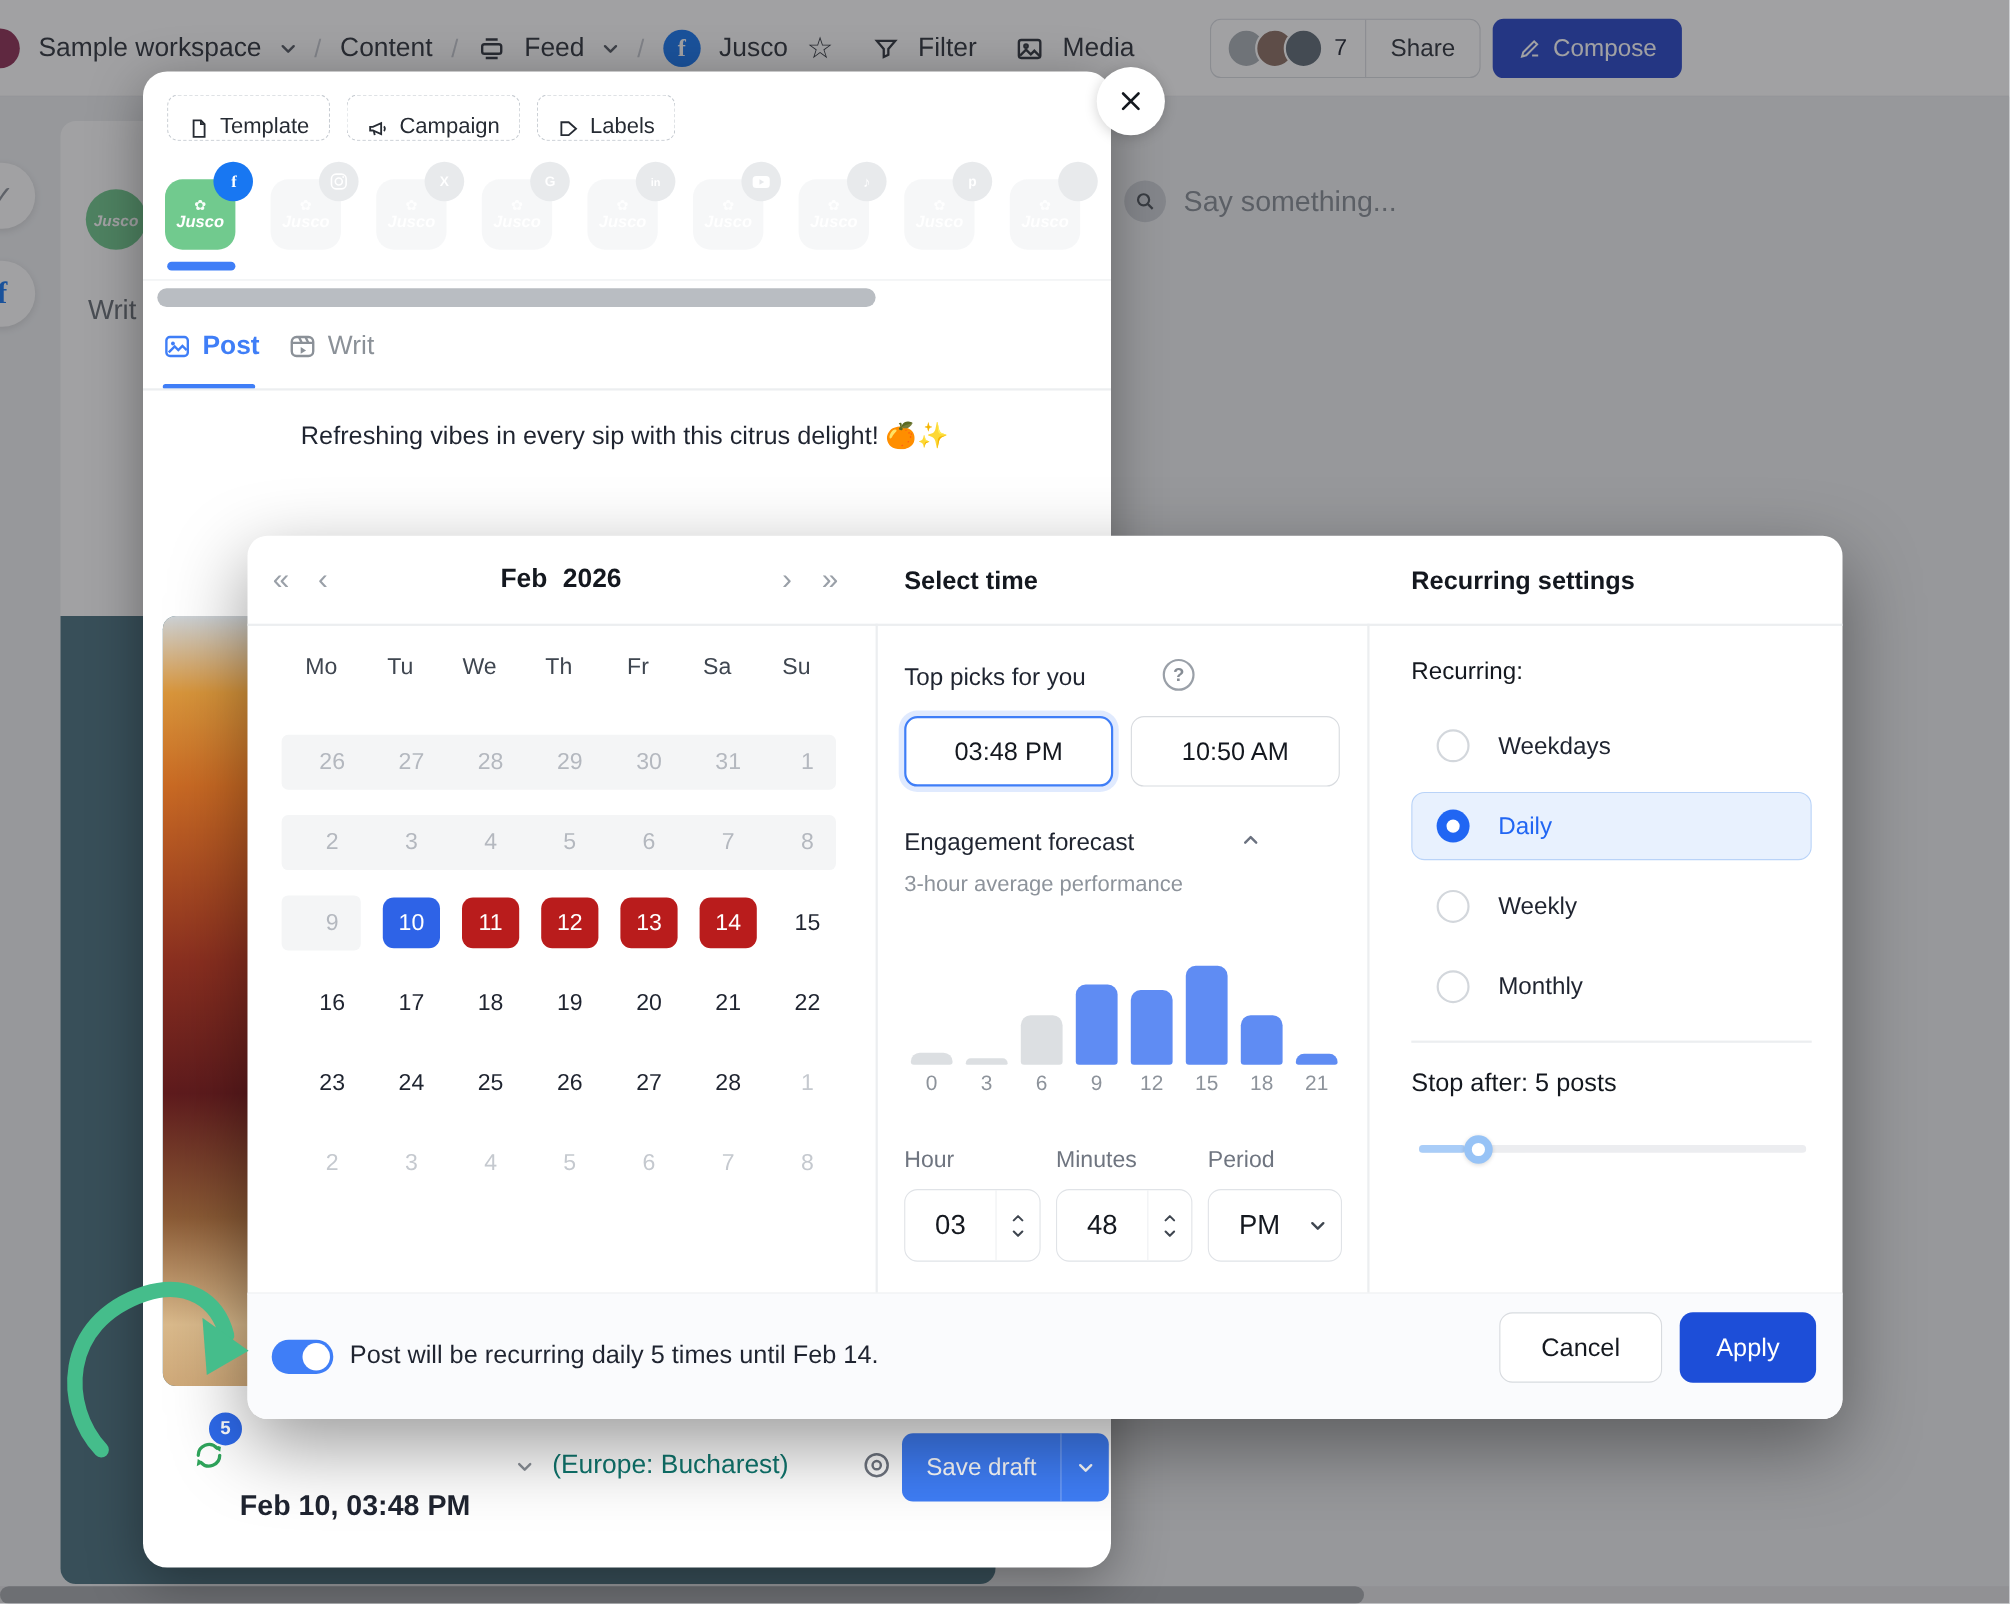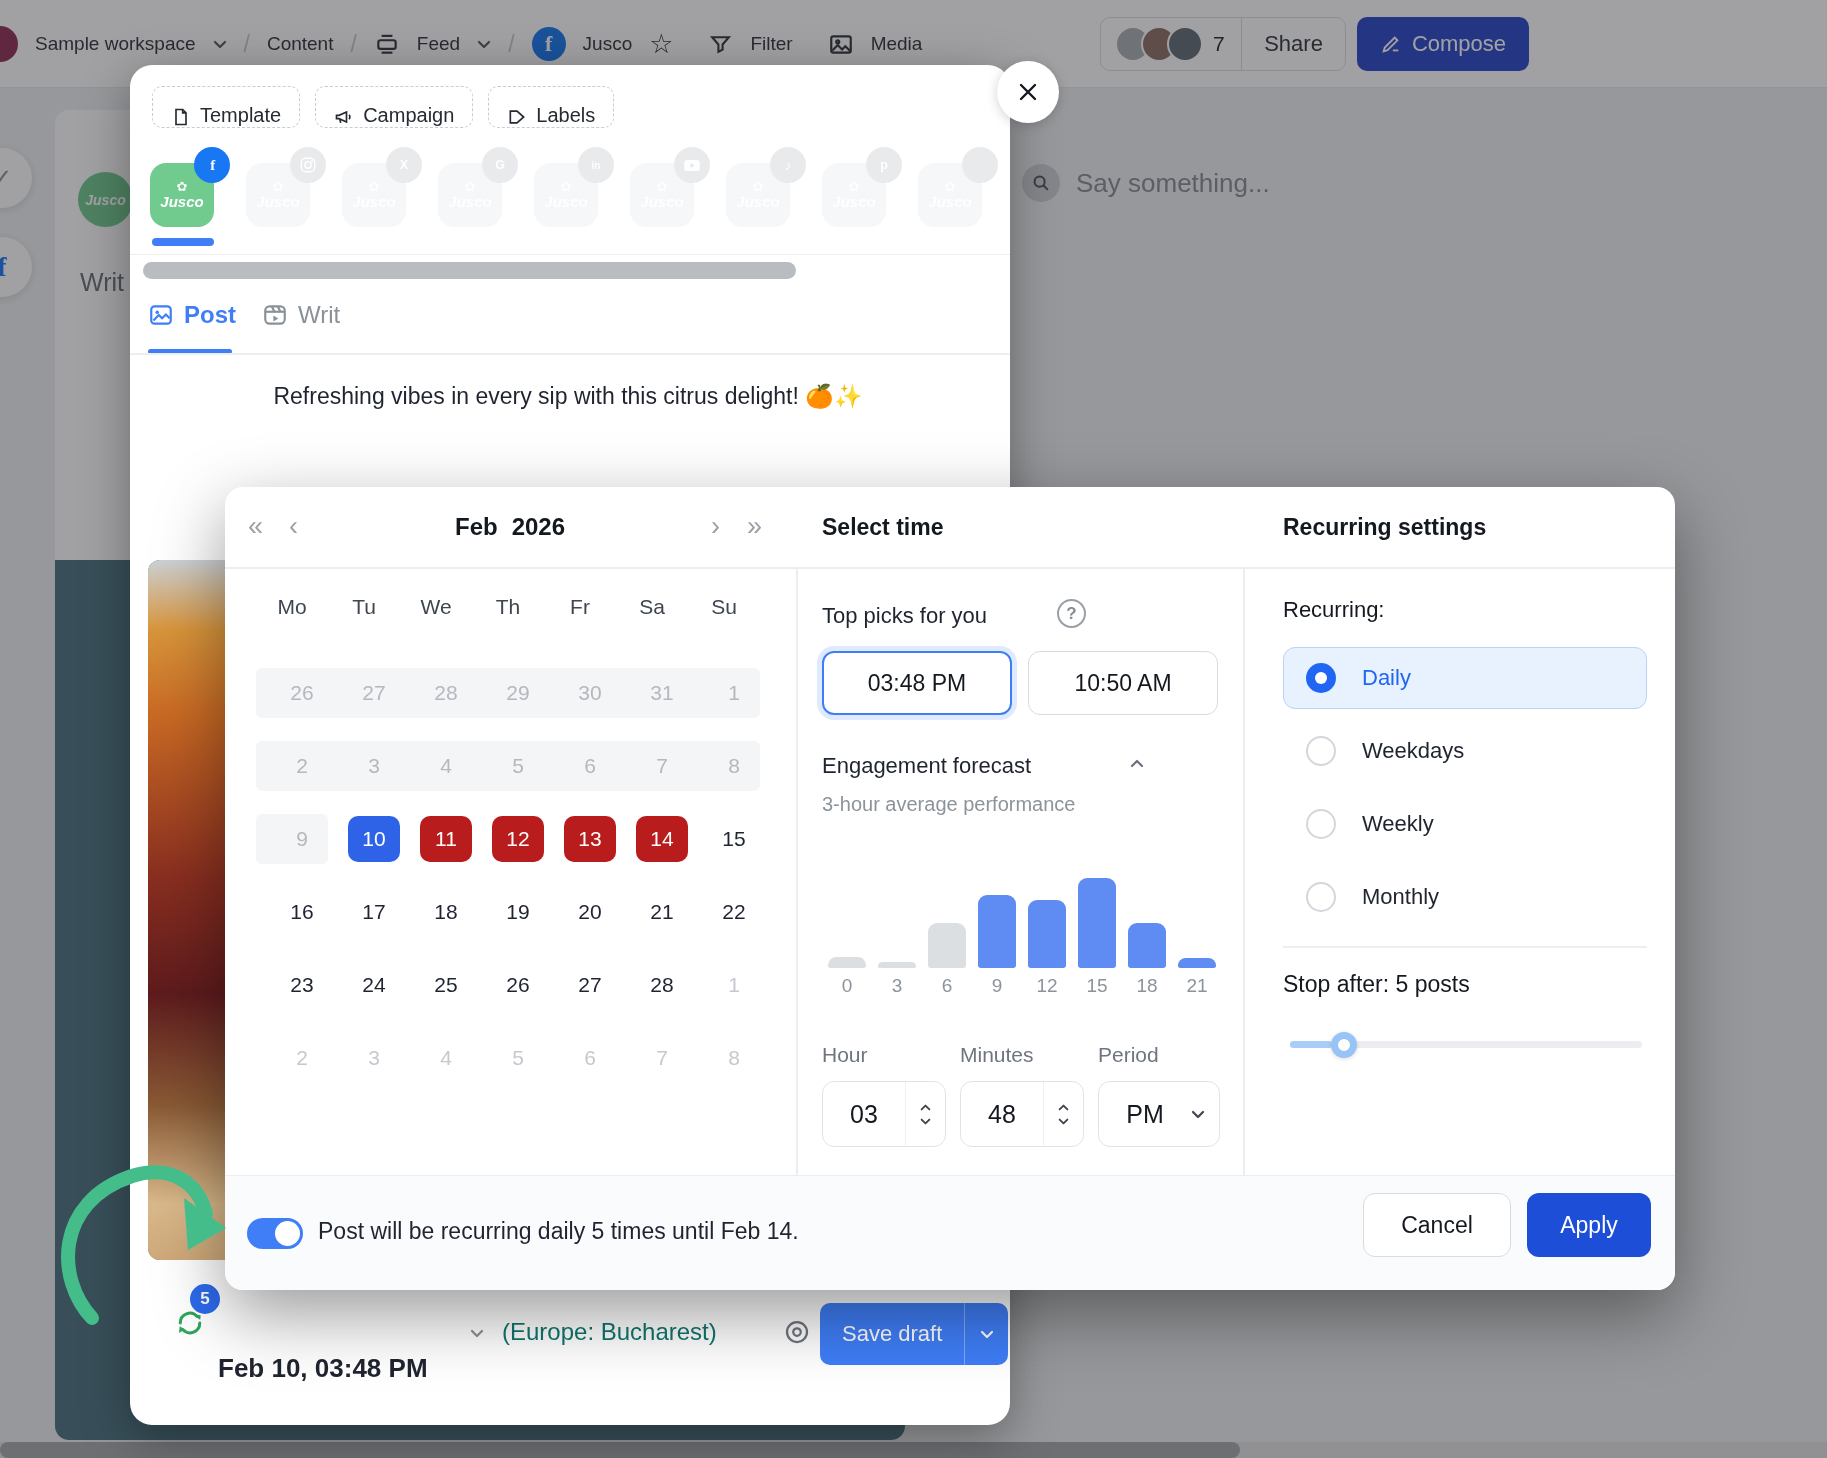--- a/index.html
+++ b/index.html
@@ -10,21 +10,21 @@
   svg{display:block;}
   .chv{width:14px;height:9px;}
   .chv.up{transform:rotate(180deg);}
   .chv.sm{width:11px;height:7px;}
 
   
   .topbar{position:absolute;left:0;top:0;width:1827px;height:88px;background:#ffffff;
           border-bottom:1px solid #e6e8eb;z-index:1;}
   .tb-main{position:absolute;left:-18px;top:0;height:88px;display:flex;align-items:center;gap:17px;}
   .ws-logo{width:36px;height:36px;border-radius:50%;background:#8d2f55;flex:0 0 auto;}
-  .tb-txt{font-size:19px;font-weight:500;color:#30353d;white-space:nowrap;}
+  .tb-txt{font-size:24px;font-weight:500;color:#30353d;white-space:nowrap;}
   .tb-sep{font-size:23px;color:#c6cad0;}
   .tb-chv{color:#555b63;}
   .fb-circle{width:34px;height:34px;border-radius:50%;background:#1877f2;color:#fff;
              font-family:"Liberation Serif",serif;font-weight:bold;font-size:22px;}
   .tb-star{font-size:27px;color:#30353d;line-height:1;}
   .tb-ic{color:#30353d;}
   .tb-members{position:absolute;left:1100px;top:17px;height:54px;display:flex;align-items:center;
               border:1.5px solid #d9dce1;border-radius:10px;background:#fff;}
   .avs{display:flex;padding-left:14px;}
   .av{width:36px;height:36px;border-radius:50%;border:2px solid #fff;margin-left:-10px;}
@@ -685,27 +685,27 @@
       <span class="st-val">PM</span>
       <span class="st-chev">
           <svg class="chv" viewBox="0 0 14 9">
             <path d="M2 2l5 5 5-5" fill="none" stroke="currentColor" stroke-width="2.2" stroke-linecap="round" stroke-linejoin="round"></path>
           </svg>
         </span>
     </div>
 
     <div class="rec-label">Recurring:</div>
     <div class="opts">
+        <div class="opt">
+          <span class="radio"></span>
+          <span class="olabel">Weekdays</span>
+        </div>
         <div class="opt sel">
           <span class="radio"></span>
           <span class="olabel">Daily</span>
-        </div>
-        <div class="opt">
-          <span class="radio"></span>
-          <span class="olabel">Weekdays</span>
         </div>
         <div class="opt">
           <span class="radio"></span>
           <span class="olabel">Weekly</span>
         </div>
         <div class="opt">
           <span class="radio"></span>
           <span class="olabel">Monthly</span>
         </div>
       </div>

